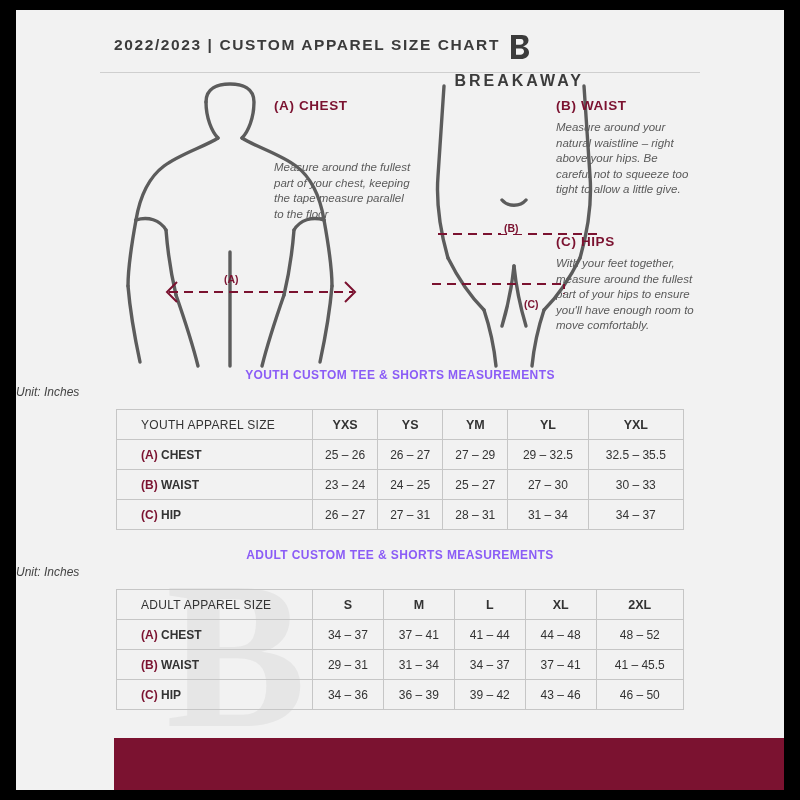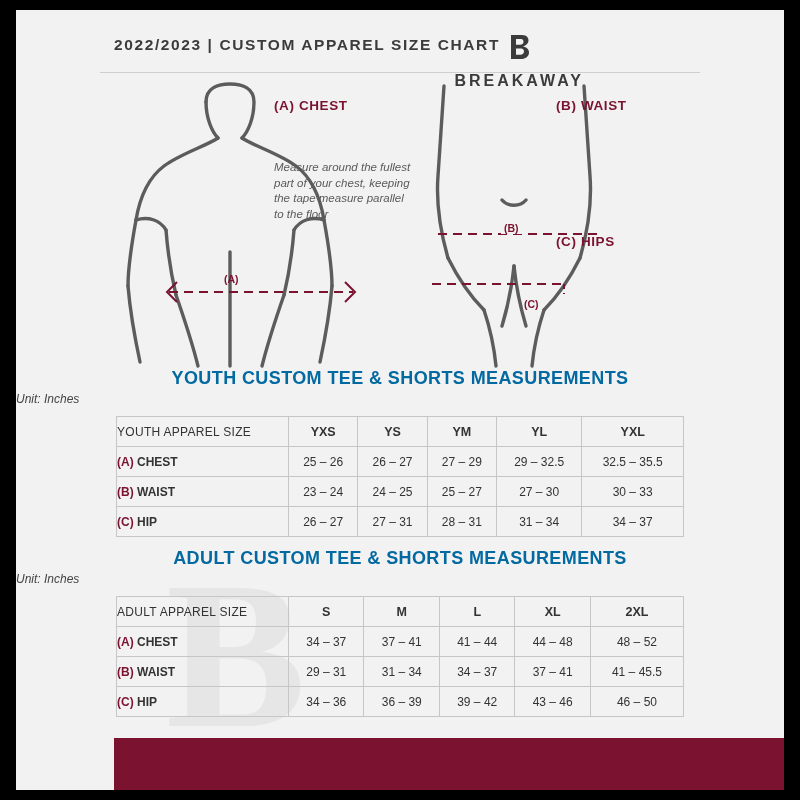--- a/index.html
+++ b/index.html
@@ -110,24 +110,24 @@
   .letter-tag {
     position: absolute;
     font-size: 10.5px;
     font-weight: bold;
     color: #7b1230;
   }
   
   .table-block { position: absolute; left: 0; width: 768px; }
   .tbl-title {
     text-align: center;
-    font-size: 18px;
+    font-size: 12px;
     font-weight: bold;
     letter-spacing: 0.4px;
-    color: #0369a1;
+    color: #8b5cf6;
   }
   .tbl-unit {
     text-align: left;
     font-size: 12px;
     font-style: italic;
     color: #444;
     margin-top: 3px;
   }
   table.size {
     border-collapse: collapse;
@@ -141,21 +141,21 @@
     color: #333;
     text-align: center;
     font-weight: normal;
   }
   table.size th {
     font-weight: bold;
     font-size: 12.5px;
   }
   table.size .rowhead {
     text-align: left;
-    padding-left: 0;
+    padding-left: 24px;
     font-weight: bold;
     font-size: 12px;
     width: 170px;
   }
   table.size thead .rowhead {
     font-weight: normal;
     letter-spacing: 0.3px;
     font-size: 12px;
   }
   .tag { color: #7b1230; font-weight: bold; }
@@ -244,22 +244,24 @@
       <svg width="140" height="20" viewBox="0 0 140 20" style="position:absolute;left:412px;top:202px;">
         <line x1="4" y1="10" x2="136" y2="10" stroke="#7b1230" stroke-width="2" stroke-dasharray="9,6"></line>
         <line x1="136" y1="10" x2="136" y2="20" stroke="#7b1230" stroke-width="2" stroke-dasharray="5,4"></line>
       </svg>
       <span class="letter-tag" style="left:508px;top:226px;">(C)</span>
 
       <div class="note-title" style="left:258px;top:26px;">(A) CHEST</div>
       <div class="note" style="left:258px;top:48px;width:140px;margin-top:40px;">Measure around the fullest part of your chest, keeping the tape measure parallel to the floor</div>
 
       <div class="note-title" style="left:540px;top:26px;">(B) WAIST</div>
+      <div class="note" style="left:540px;top:48px;width:133px;">Measure around your natural waistline – right above your hips. Be careful not to squeeze too tight to allow a little give.</div>
 
       <div class="note-title" style="left:540px;top:162px;">(C) HIPS</div>
+      <div class="note" style="left:540px;top:184px;width:140px;">With your feet together, measure around the fullest part of your hips to ensure you'll have enough room to move comfortably.</div>
     </div>
 
     <div class="table-block" style="top:358px;">
       <div class="tbl-title">YOUTH CUSTOM TEE &amp; SHORTS MEASUREMENTS</div>
       <div class="tbl-unit">Unit: Inches</div>
       <table class="size">
         <thead>
           <tr>
             <th class="rowhead">YOUTH APPAREL SIZE</th>
             <th>YXS</th>

